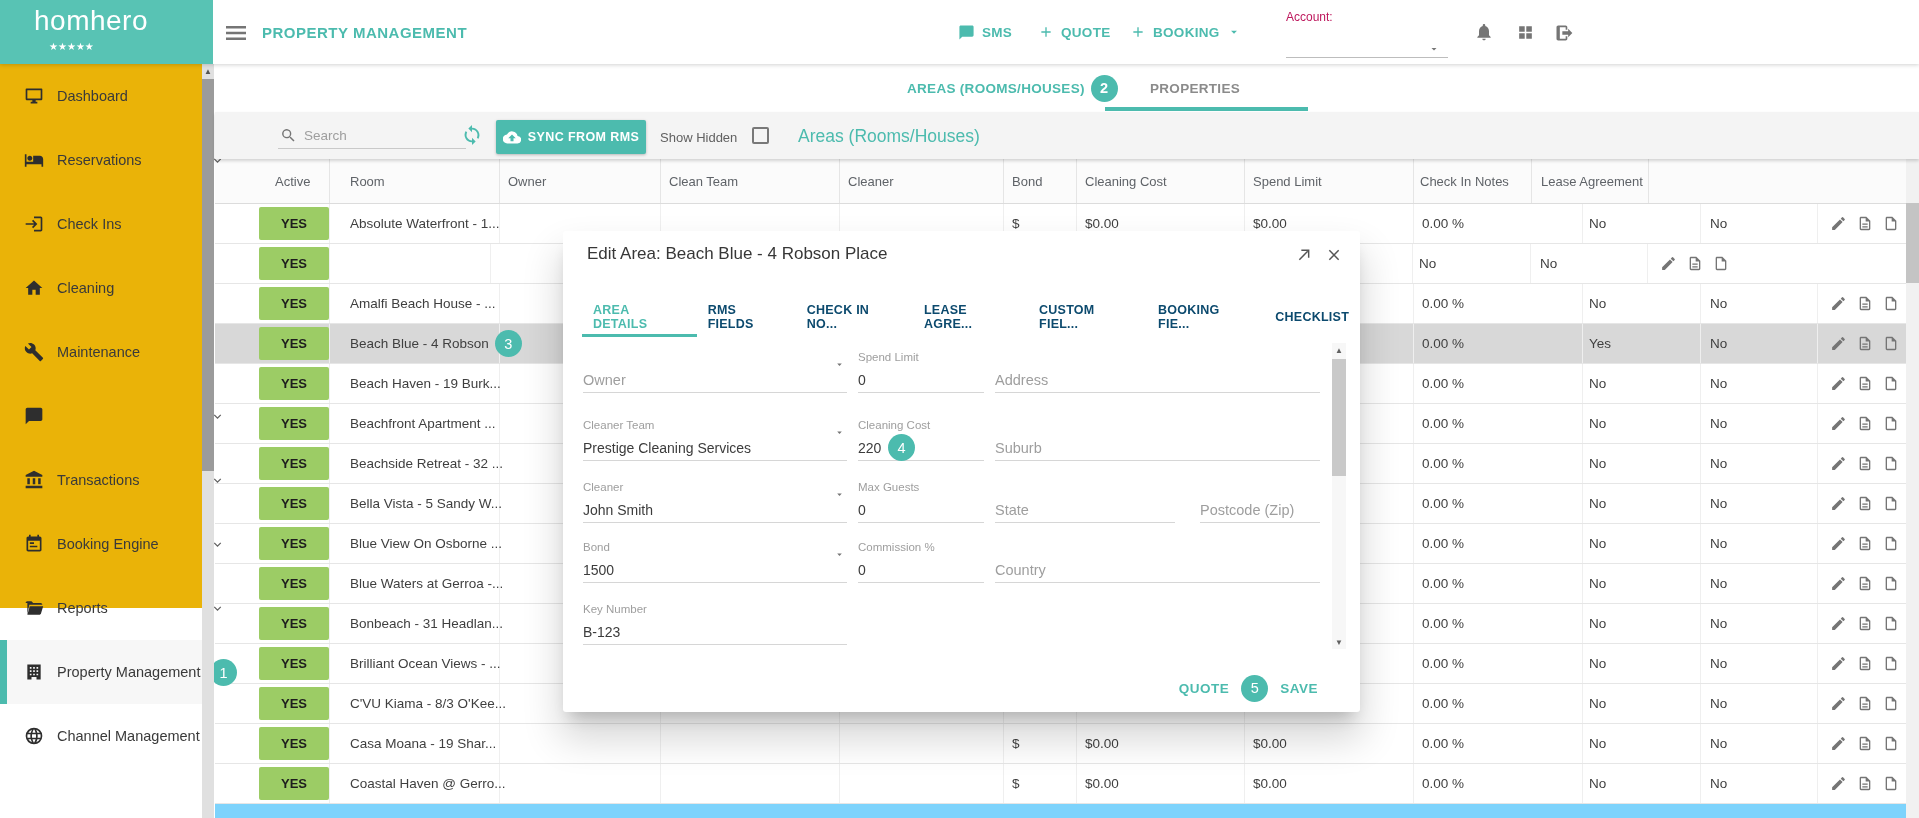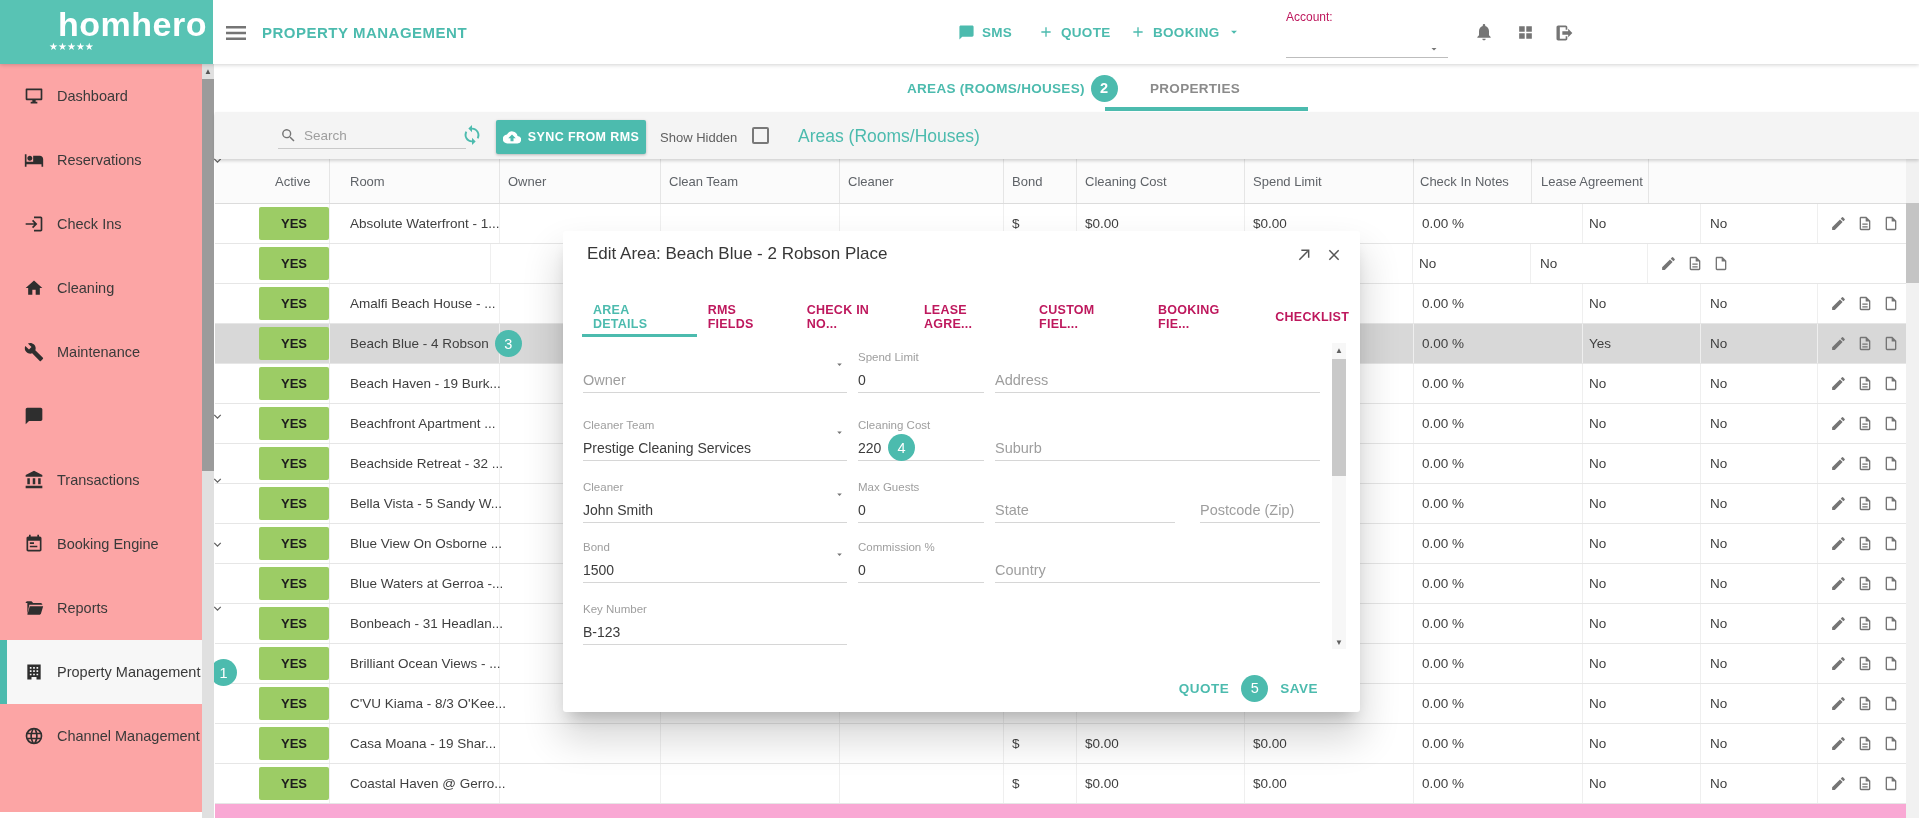--- a/index.html
+++ b/index.html
@@ -7,31 +7,31 @@
   html,body{margin:0;padding:0}
   body{width:1919px;height:818px;position:relative;overflow:hidden;background:#fff;
        font-family:"Liberation Sans",sans-serif;color:#3f3f3f}
   .abs{position:absolute}
   svg{display:block}
 
   
   #hdr{position:absolute;left:0;top:0;width:1919px;height:64px;background:#fff;
        box-shadow:0 1px 4px rgba(0,0,0,.18);z-index:30}
   #logo{position:absolute;left:0;top:0;width:213px;height:64px;background:var(--logo);color:#fff}
-  .logo-text{position:absolute;left:58px;top:5px;font-size:34px;font-weight:bold;letter-spacing:.5px}
+  .logo-text{position:absolute;left:34px;top:5px;font-size:28px;font-weight:normal;letter-spacing:.5px}
   .logo-stars{position:absolute;left:49px;top:41px;width:118px;display:flex;justify-content:space-between;font-size:10px}
   .hbtn{position:absolute;display:flex;align-items:center;gap:7px;color:var(--accent);
         font-size:13.5px;font-weight:bold;letter-spacing:.3px;cursor:pointer;top:20px;height:24px}
   #hdr .gico{color:#757575}
   #acct-label{position:absolute;left:1286px;top:10px;font-size:12px;color:#be185d}
   #acct-select{position:absolute;left:1286px;top:34px;width:162px;height:24px;border-bottom:1px solid #bdbdbd}
   #acct-select .car{position:absolute;right:8px;top:9px}
 
   
-  #sidebar{position:absolute;left:0;top:64px;width:202px;height:748px;background:#fca5a5;z-index:1}
+  #sidebar{position:absolute;left:0;top:64px;width:202px;height:544px;background:#eab308;z-index:1}
   .sitem{position:relative;height:64px;cursor:pointer}
   .sitem .sico{position:absolute;left:24px;top:22px;color:#2e2e2e}
   .sitem .slbl{position:absolute;left:57px;top:0;height:64px;display:flex;align-items:center;
                font-size:14.5px;color:#3a3a3a}
   .sitem .schev{position:absolute;left:211px;top:26px;color:#616161;z-index:3}
   .sitem.active{background:#f7f7f7}
   .sitem.active::before{content:"";position:absolute;left:0;top:0;width:7px;height:64px;background:var(--accent)}
   #nav-scroll{position:absolute;left:202px;top:64px;width:12px;height:754px;background:#e0e0e0;z-index:2}
   #nav-scroll .arr{width:12px;height:14px;display:flex;align-items:center;justify-content:center;
                    font-size:8px;color:#555}
@@ -63,21 +63,21 @@
             box-shadow:0 1px 3px rgba(0,0,0,.25);font-family:"Liberation Sans",sans-serif}
   #show-hidden-label{position:absolute;left:660px;top:130px;font-size:13px;color:#616161;z-index:5}
   #show-hidden-cb{position:absolute;left:752px;top:127px;width:17px;height:17px;border:2px solid #787878;
                   border-radius:2px;background:transparent;cursor:pointer;z-index:5}
   #list-heading{position:absolute;left:798px;top:126px;font-size:17.5px;color:var(--accent);z-index:5}
 
   
   #thead{position:absolute;left:215px;top:159px;width:1691px;height:45px;background:#fbfbfb;
          border-bottom:1px solid #dcdcdc;display:flex;font-size:13px;color:#5f6368}
   .hc{display:flex;align-items:center;border-right:1px solid #e5e5e5;padding-left:8px;line-height:15px}
-  #tbody{position:absolute;left:215px;top:204px;width:1691px;height:614px;overflow:hidden;background:#f9a8d4}
+  #tbody{position:absolute;left:215px;top:204px;width:1691px;height:614px;overflow:hidden;background:#7dd3fc}
   .trow{display:flex;height:40px;border-bottom:1px solid #e6e6e6;background:#fff;font-size:13.5px;color:#3f3f3f}
   .trow.hl{background:#d8d8d8}
   .cell{display:flex;align-items:center;border-right:1px solid #efefef;padding-left:8px;white-space:nowrap}
   .c-active{width:115px;padding-left:0}
   .c-room{width:170px;padding-left:20px;overflow:visible}
   .c-owner{width:161px}.c-cteam{width:179px}.c-cleaner{width:164px}
   .c-bond{width:73px}.c-ccost{width:168px}.c-slimit{width:169px}.c-comm{width:169px}
   .c-cin{width:118px;padding-left:6px}.c-lease{width:117px;padding-left:9px}
   .c-actions{width:88px;border-right:none;padding-left:12px;gap:10px}
   .hc.c-active{padding-left:60px}
@@ -90,21 +90,21 @@
   #right-scroll .thumb{position:absolute;left:0;top:44px;width:13px;height:80px;background:#c4c4c4}
 
   
   #modal{position:absolute;left:563px;top:231px;width:797px;height:481px;background:#fff;border-radius:3px;
          z-index:40;box-shadow:0 11px 15px -7px rgba(0,0,0,.2),0 24px 38px 3px rgba(0,0,0,.16)}
   #modal-title{position:absolute;left:24px;top:13px;font-size:17px;color:#373737}
   #modal-expand{position:absolute;left:733px;top:16px;color:#555;cursor:pointer}
   #modal-close{position:absolute;left:763px;top:16px;color:#555;cursor:pointer}
   #modal-tabs{position:absolute;left:19px;top:68px;height:38px;display:flex}
   .mtab{padding:0 11px;display:flex;align-items:center;font-size:12.5px;font-weight:bold;
-        letter-spacing:.25px;color:#be185d;cursor:pointer;border-bottom:3px solid transparent}
+        letter-spacing:.25px;color:#0c4a6e;cursor:pointer;border-bottom:3px solid transparent}
   .mtab.on{color:var(--accent);border-bottom-color:var(--accent)}
   .fld{position:absolute}
   .flbl{height:16px;font-size:11.5px;color:#9e9e9e}
   .fval{position:relative;height:26px;border-bottom:1px solid #d6d6d6;font-size:14px;color:#3c3c3c;
         display:flex;align-items:center;cursor:pointer}
   .fval.ph{color:#9e9e9e;font-size:14.5px}
   .sel-caret{position:absolute;right:2px;top:8px;color:#757575}
   .cc-badge{position:absolute;left:30px;top:15px}
   #modal-scroll{position:absolute;left:769px;top:112px;width:14px;height:306px;background:#f7f7f7}
   #modal-scroll .arr{width:14px;height:14px;display:flex;align-items:center;justify-content:center;
@@ -889,21 +889,21 @@
       </span>
     </div>
   </div>
 </div>
 
 <div id="right-scroll">
   <div class="thumb"></div>
 </div>
 
 <div id="modal">
-  <div id="modal-title">Edit Area: Beach Blue - 2 Robson Place</div>
+  <div id="modal-title">Edit Area: Beach Blue - 4 Robson Place</div>
   <span id="modal-expand">
     <svg width="16" height="16" viewBox="0 0 24 24" fill="none" stroke="currentColor" stroke-width="2.2">
         <path d="M5 19L17.5 6.5M8 5h11v11"></path>
       </svg>
   </span>
   <span id="modal-close">
     <svg width="16" height="16" viewBox="0 0 24 24" fill="none" stroke="currentColor" stroke-width="2.2">
         <path d="M5 5l14 14M19 5L5 19"></path>
       </svg>
   </span>

